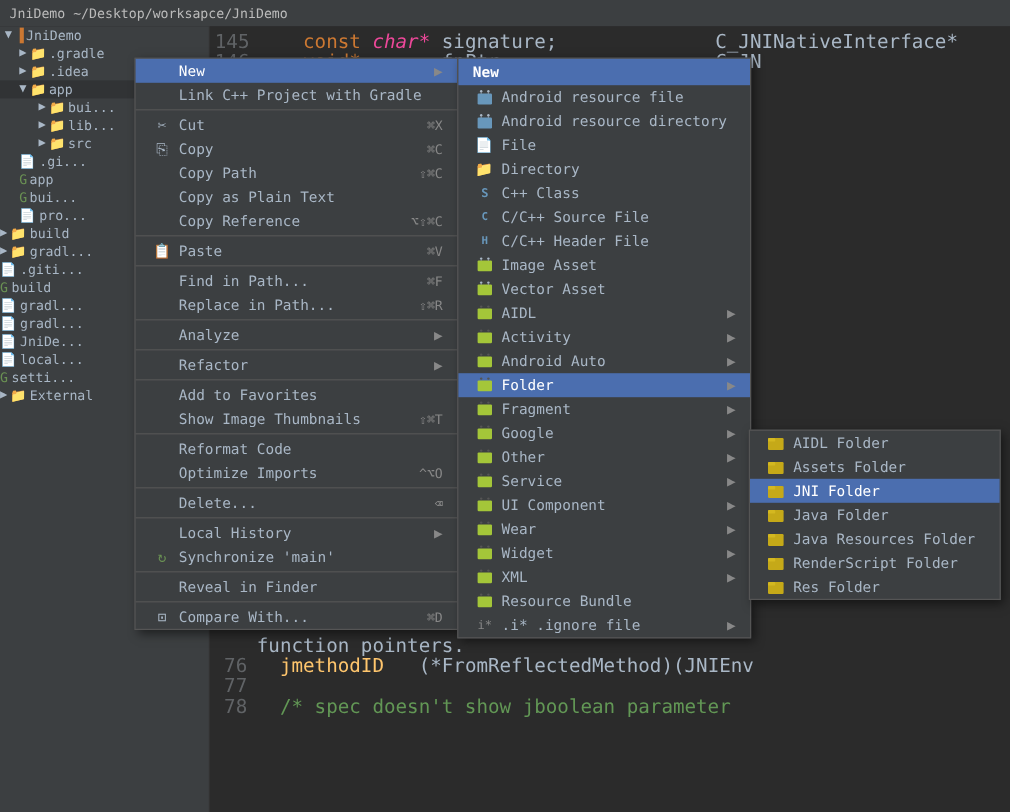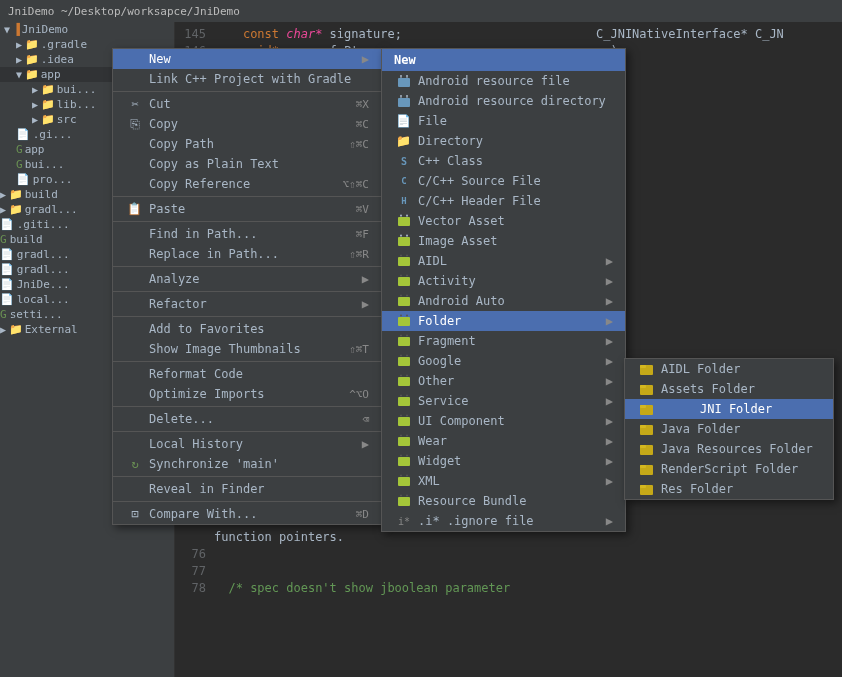--- a/index.html
+++ b/index.html
@@ -66,21 +66,21 @@
       top: 22px;
       left: 175px;
       right: 0;
       bottom: 0;
       background: #2b2b2b;
       overflow: hidden;
     }
 
     .code-line {
       display: flex;
-      font-size: 12px;
+      font-size: 16px;
       line-height: 17px;
     }
 
     .line-num {
       color: #606366;
       width: 35px;
       text-align: right;
       padding-right: 8px;
       user-select: none;
       flex-shrink: 0;
@@ -142,21 +142,20 @@
     }
 
     .menu-item.highlighted {
       background: #4b6eaf;
       color: #ffffff;
     }
 
     .menu-item.selected-jni {
       background: #4b6eaf;
       color: #ffffff;
-      gap: 39px;
     }
 
     .menu-separator {
       height: 1px;
       background: #555;
       margin: 2px 0;
     }
 
     .menu-item .shortcut {
       margin-left: auto;
@@ -325,20 +324,23 @@
     </div>
   </div>
 
   <div style="position:absolute; bottom:80px; left:4px; right:16px;">
     <div class="code-line">
       <span class="line-num"></span>
       <span class="code-content">function pointers.</span>
     </div>
     <div class="code-line">
       <span class="line-num">76</span>
+      <span class="code-content">
+        &nbsp;&nbsp;<span style="color:#ffc66d;">jmethodID</span>&nbsp;&nbsp; (*FromReflectedMethod)(JNIEnv
+      </span>
     </div>
     <div class="code-line">
       <span class="line-num">77</span>
     </div>
     <div class="code-line">
       <span class="line-num">78</span>
       <span class="code-content">
         &nbsp;&nbsp;<span class="comment">/* spec doesn't show jboolean parameter</span>
       </span>
     </div>
@@ -523,34 +525,34 @@
   <div class="menu-item">
     <span class="icon-area">
       <svg class="android-svg" viewBox="0 0 14 14">
           <rect x="1" y="3" width="12" height="9" rx="1" fill="#a4c639"></rect>
           <circle cx="4" cy="1.5" r="1" fill="#a9b7c6"></circle>
           <circle cx="10" cy="1.5" r="1" fill="#a9b7c6"></circle>
           <line x1="4" y1="2.5" x2="4" y2="3" stroke="#a9b7c6" stroke-width="1"></line>
           <line x1="10" y1="2.5" x2="10" y2="3" stroke="#a9b7c6" stroke-width="1"></line>
         </svg>
     </span>
-    <span>Vector Asset</span>
+    <span>Image Asset</span>
   </div>
 
   <div class="menu-item">
     <span class="icon-area">
       <svg class="android-svg" viewBox="0 0 14 14">
           <rect x="1" y="3" width="12" height="9" rx="1" fill="#a4c639"></rect>
           <circle cx="4" cy="1.5" r="1" fill="#a9b7c6"></circle>
           <circle cx="10" cy="1.5" r="1" fill="#a9b7c6"></circle>
           <line x1="4" y1="2.5" x2="4" y2="3" stroke="#a9b7c6" stroke-width="1"></line>
           <line x1="10" y1="2.5" x2="10" y2="3" stroke="#a9b7c6" stroke-width="1"></line>
         </svg>
     </span>
-    <span>Image Asset</span>
+    <span>Vector Asset</span>
   </div>
 
   <div class="menu-item">
     <span class="icon-area">
       <svg class="android-svg" viewBox="0 0 14 14">
           <rect x="1" y="3" width="12" height="9" rx="1" fill="#a4c639"></rect>
           <circle cx="4" cy="1.5" r="1" fill="#555"></circle>
           <circle cx="10" cy="1.5" r="1" fill="#555"></circle>
         </svg>
     </span>

